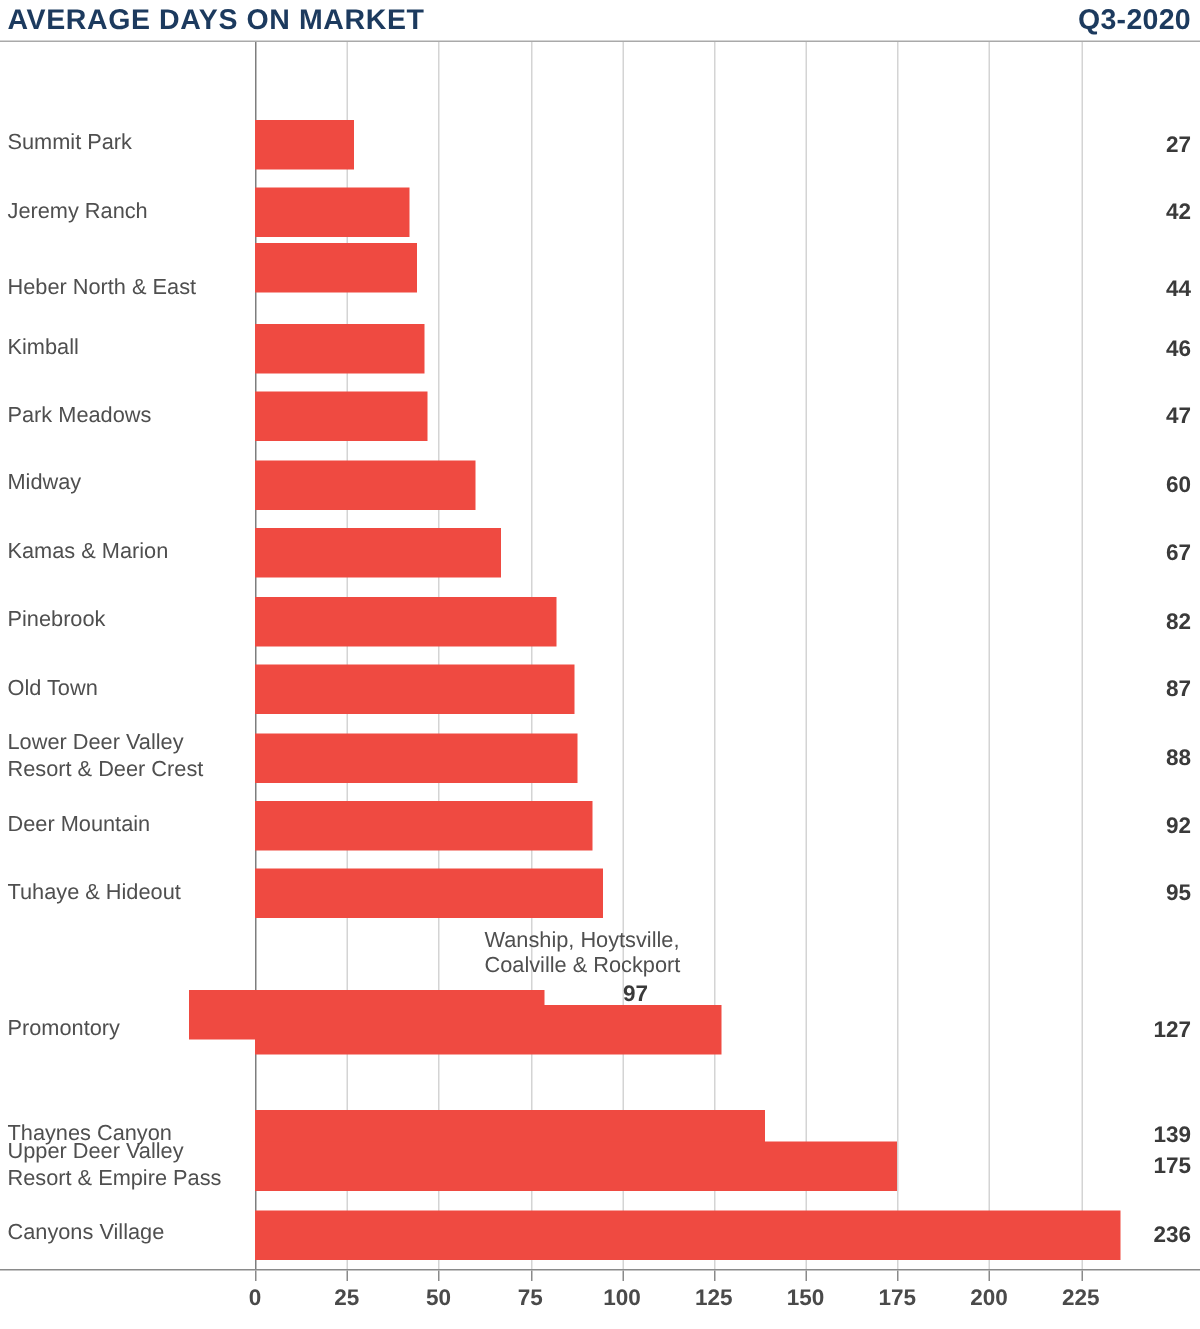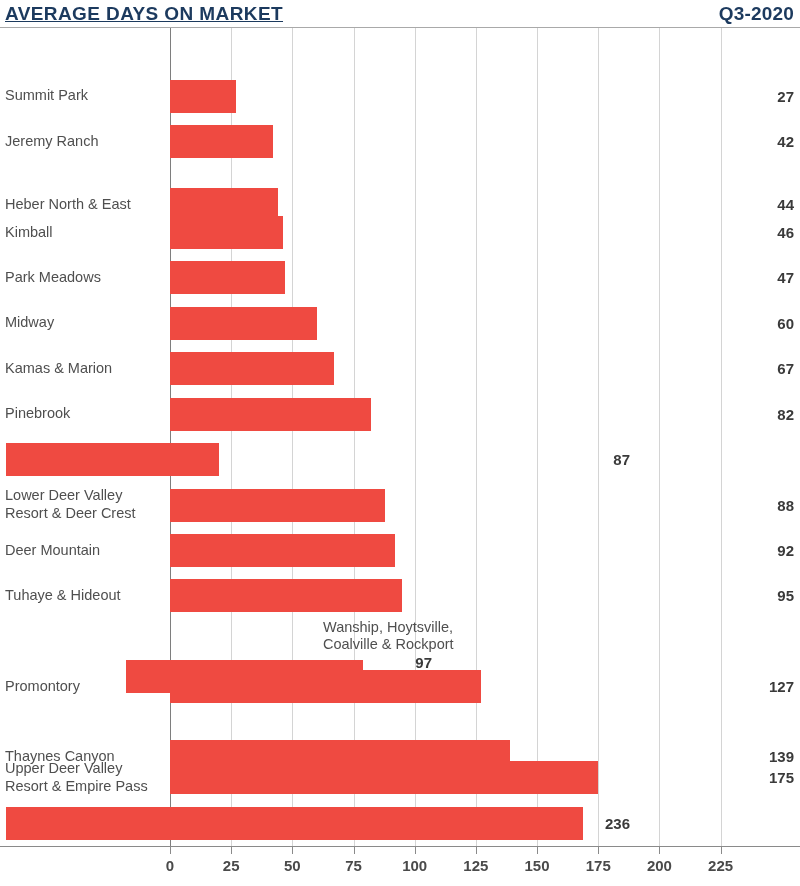--- a/index.html
+++ b/index.html
@@ -35,21 +35,20 @@
     padding: 0 6px 0 5px;
     box-sizing: border-box;
   }
   .chart-title {
     font-size: 19px;
     font-weight: bold;
     letter-spacing: 0.4px;
     color: #1c3a5e;
     line-height: 1;
     white-space: nowrap;
-    text-decoration: underline;
   }
   .chart-period {
     font-size: 19px;
     font-weight: bold;
     letter-spacing: 0.2px;
     color: #1c3a5e;
     line-height: 1;
     white-space: nowrap;
   }
   .header-rule {
@@ -203,21 +202,21 @@
           </div>
           <div class="row-value">27</div>
         </div>
         <div class="row" style="top: 90.88px;">
           <div class="row-label">Jeremy Ranch</div>
           <div class="bar-cell">
             <div class="bar" style="width: 102.774px; background: rgb(239, 74, 65);"></div>
           </div>
           <div class="row-value">42</div>
         </div>
-        <div class="row" style="top: 154px;">
+        <div class="row" style="top: 128px; align-items: flex-end;">
           <div class="row-label">Heber North &amp; East</div>
           <div class="bar-cell">
             <div class="bar" style="width: 107.668px; background: rgb(239, 74, 65);"></div>
           </div>
           <div class="row-value">44</div>
         </div>
         <div class="row" style="top: 181.76px;">
           <div class="row-label">Kimball</div>
           <div class="bar-cell">
             <div class="bar" style="width: 112.562px; background: rgb(239, 74, 65);"></div>
@@ -246,20 +245,21 @@
           <div class="row-value">67</div>
         </div>
         <div class="row" style="top: 363.52px;">
           <div class="row-label">Pinebrook</div>
           <div class="bar-cell">
             <div class="bar" style="width: 200.654px; background: rgb(239, 74, 65);"></div>
           </div>
           <div class="row-value">82</div>
         </div>
         <div class="row" style="top: 408.96px;">
+          <div class="row-label">Old Town</div>
           <div class="bar-cell">
             <div class="bar" style="width: 212.889px; background: rgb(239, 74, 65);"></div>
           </div>
           <div class="row-value">87</div>
         </div>
         <div class="row" style="top: 454.4px;">
           <div class="row-label two-line">Lower Deer Valley
   Resort &amp; Deer Crest</div>
           <div class="bar-cell">
             <div class="bar" style="width: 215.336px; background: rgb(239, 74, 65);"></div>
@@ -304,20 +304,21 @@
         </div>
         <div class="row" style="top: 727.04px;">
           <div class="row-label two-line">Upper Deer Valley
   Resort &amp; Empire Pass</div>
           <div class="bar-cell">
             <div class="bar" style="width: 428.225px; background: rgb(239, 74, 65);"></div>
           </div>
           <div class="row-value">175</div>
         </div>
         <div class="row" style="top: 772.48px;">
+          <div class="row-label">Canyons Village</div>
           <div class="bar-cell">
             <div class="bar" style="width: 577.492px; background: rgb(239, 74, 65);"></div>
           </div>
           <div class="row-value">236</div>
         </div>
       </div>
   </div>
 
   <div class="axis-line"></div>
   <div class="ticks" id="ticks">

